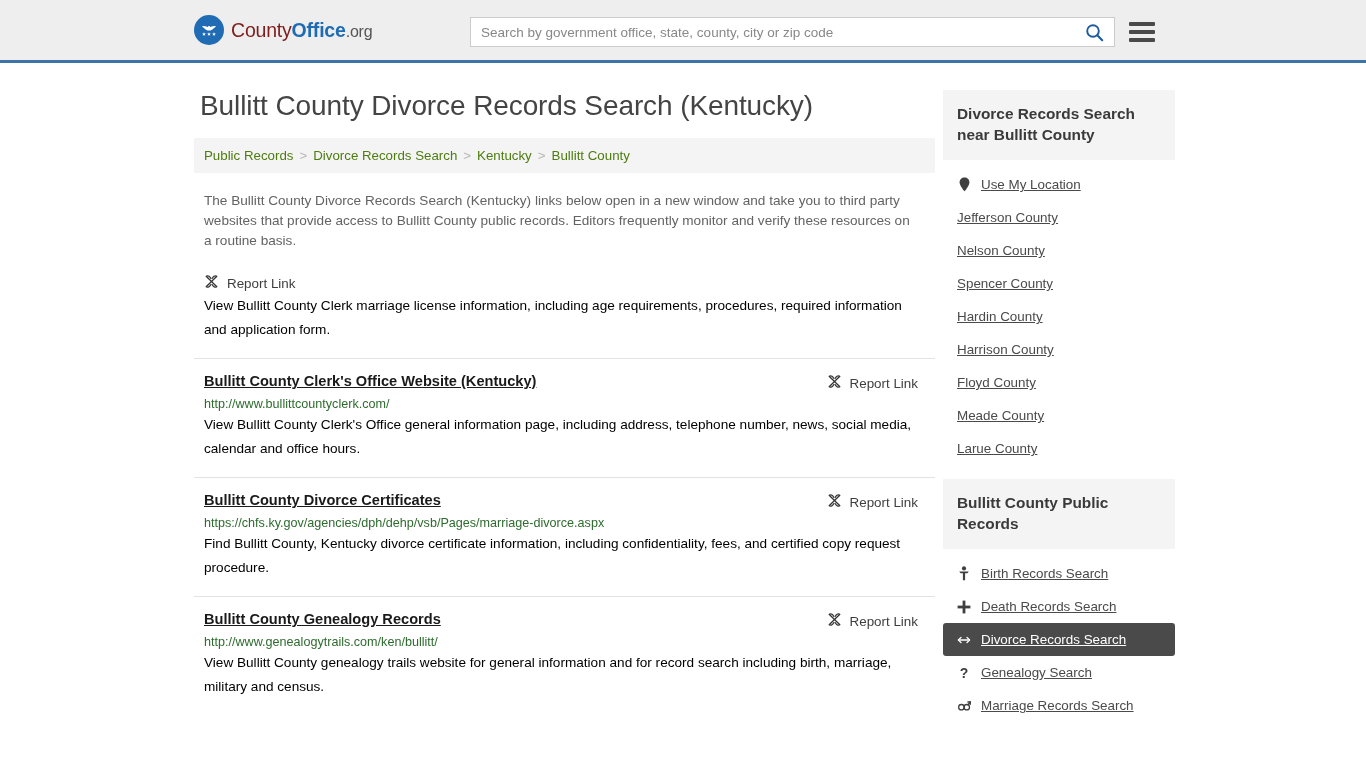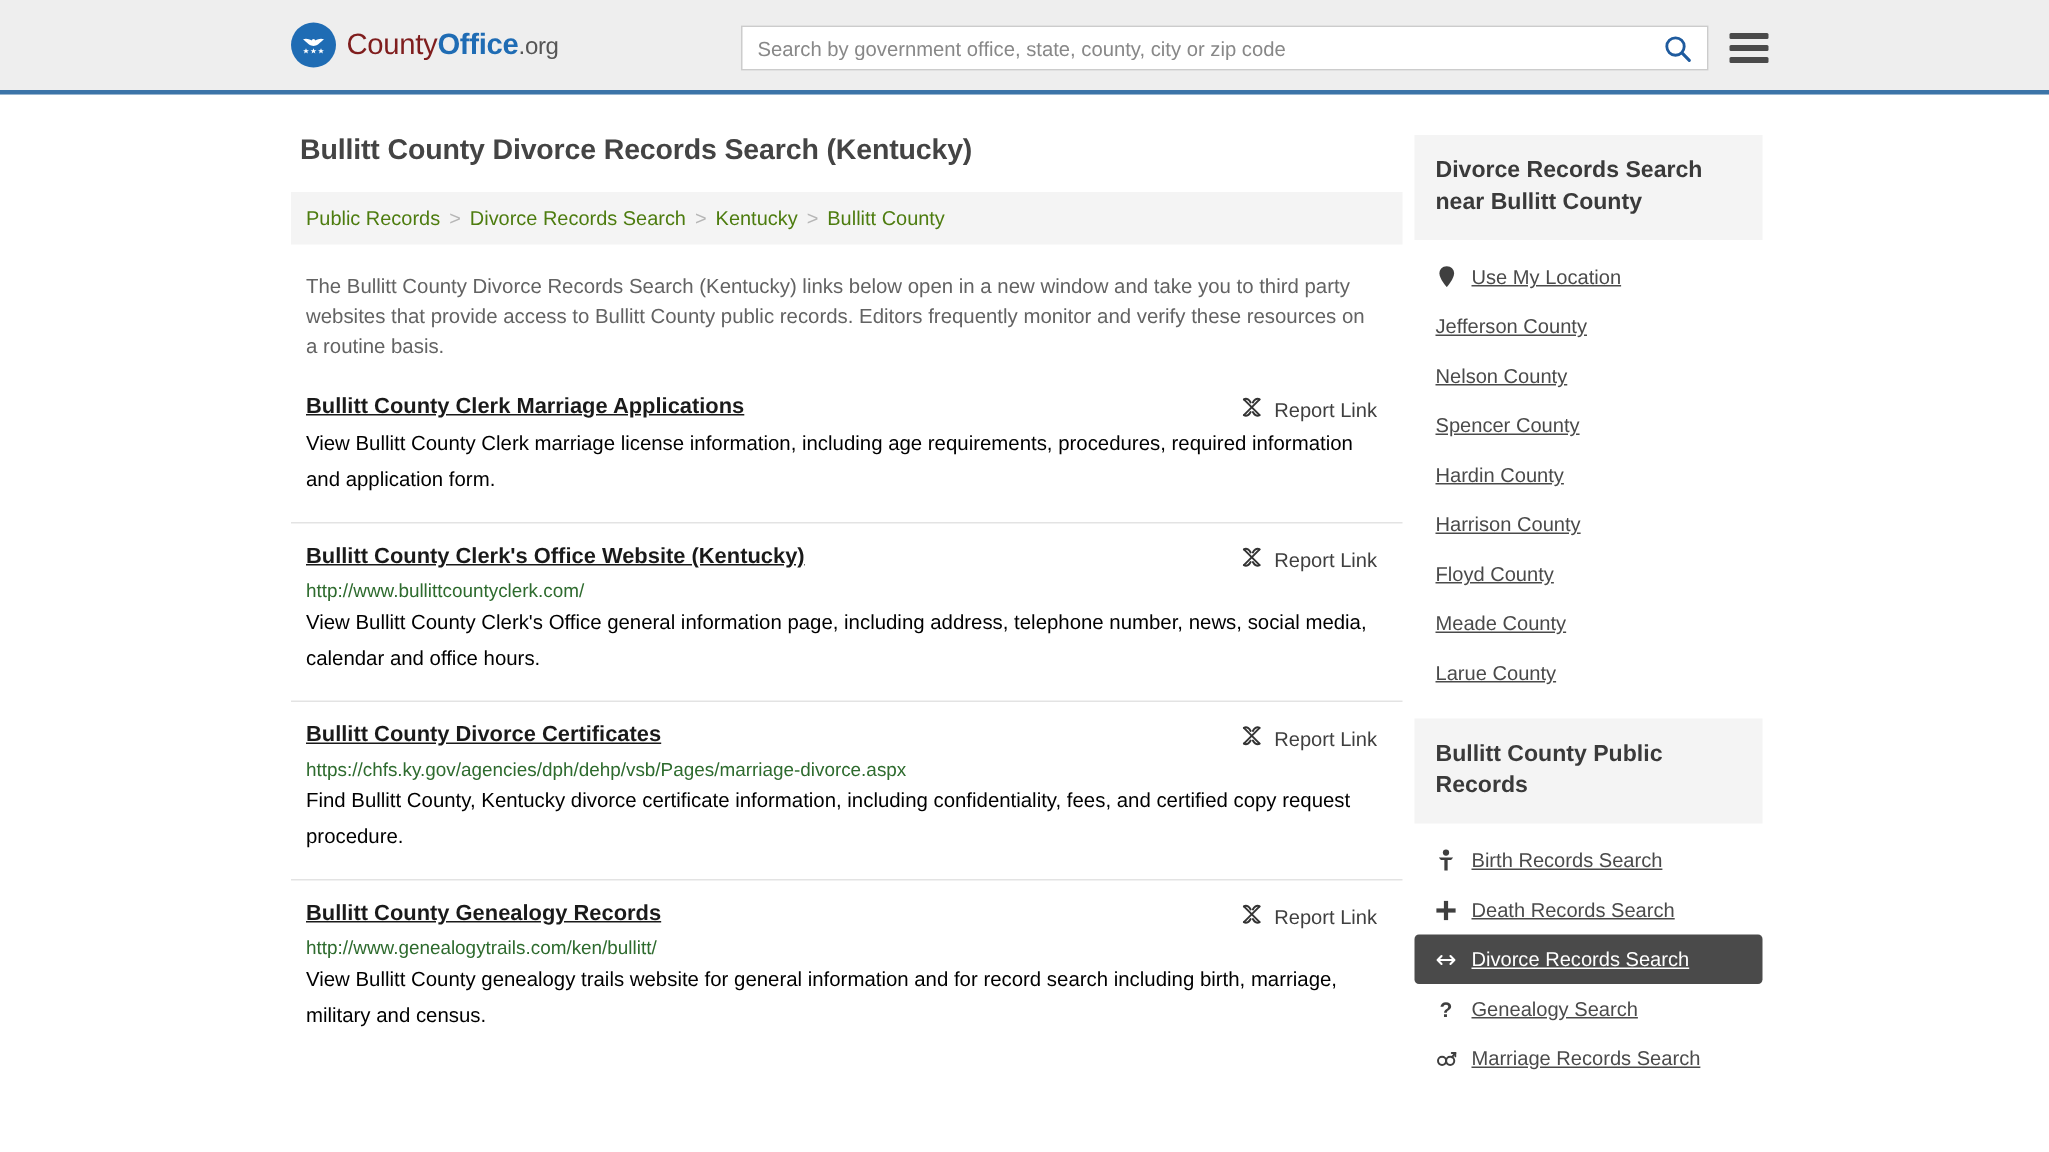--- a/index.html
+++ b/index.html
@@ -43,21 +43,21 @@
     font-size: 19.5px;
     letter-spacing: -0.2px;
     white-space: nowrap;
   }
   .logo-text .t-county { color: #7f1d1d; font-weight: 400; }
   .logo-text .t-office { color: #1f6cb4; font-weight: 700; }
   .logo-text .t-org    { color: #555555; font-size: 16px; }
 
   .search-zone {
     position: absolute;
-    left: 494px;
+    left: 470px;
     top: 17px;
     display: flex;
     align-items: center;
     gap: 14px;
   }
   .search-box {
     width: 645px;
     height: 30px;
     background: #ffffff;
     border: 1px solid #cccccc;
@@ -91,23 +91,23 @@
   
   .page {
     display: flex;
     padding: 0 0 0 194px;
     gap: 0;
   }
   .main-col { width: 741px; flex: none; }
   .side-col { width: 232px; flex: none; margin-left: 8px; }
 
   h1.page-title {
-    font-size: 19px;
+    font-size: 28px;
     color: #444444;
-    font-weight: 700;
+    font-weight: 400;
     margin: 27px 0 16px 6px;
     letter-spacing: -0.1px;
   }
 
   .breadcrumb {
     background: #f4f4f4;
     height: 35px;
     display: flex;
     align-items: center;
     padding: 0 10px;
@@ -267,21 +267,20 @@
     </div>
 
     <div class="intro">
       <p>The Bullitt County Divorce Records Search (Kentucky) links below open in a new window and take you to third party websites that provide access to Bullitt County public records. Editors frequently monitor and verify these resources on a routine basis.</p>
     </div>
 
     <div class="results">
 
       <div class="result">
         <div class="result-head">
-          <a href="#" class="result-title">Bullitt County Clerk Marriage Applications</a>
           <div class="report-link">
             <span>
               <svg width="15" height="15" viewBox="0 0 16 16" aria-hidden="true">
                 <path d="M2.4 2.4 C4.6 1.2 6.4 3.0 7.2 4.6 M13.6 2.4 C11.4 1.2 9.6 3.0 8.8 4.6
                          M2.4 13.6 C4.6 14.8 6.4 13.0 7.2 11.4 M13.6 13.6 C11.4 14.8 9.6 13.0 8.8 11.4" fill="none" stroke="#333" stroke-width="1.4" stroke-linecap="round"></path>
                 <line x1="2.6" y1="2.6" x2="13.4" y2="13.4" stroke="#333" stroke-width="1.4" stroke-linecap="round"></line>
                 <line x1="13.4" y1="2.6" x2="2.6" y2="13.4" stroke="#333" stroke-width="1.4" stroke-linecap="round"></line>
               </svg>
             </span>
             <span>Report Link</span>

